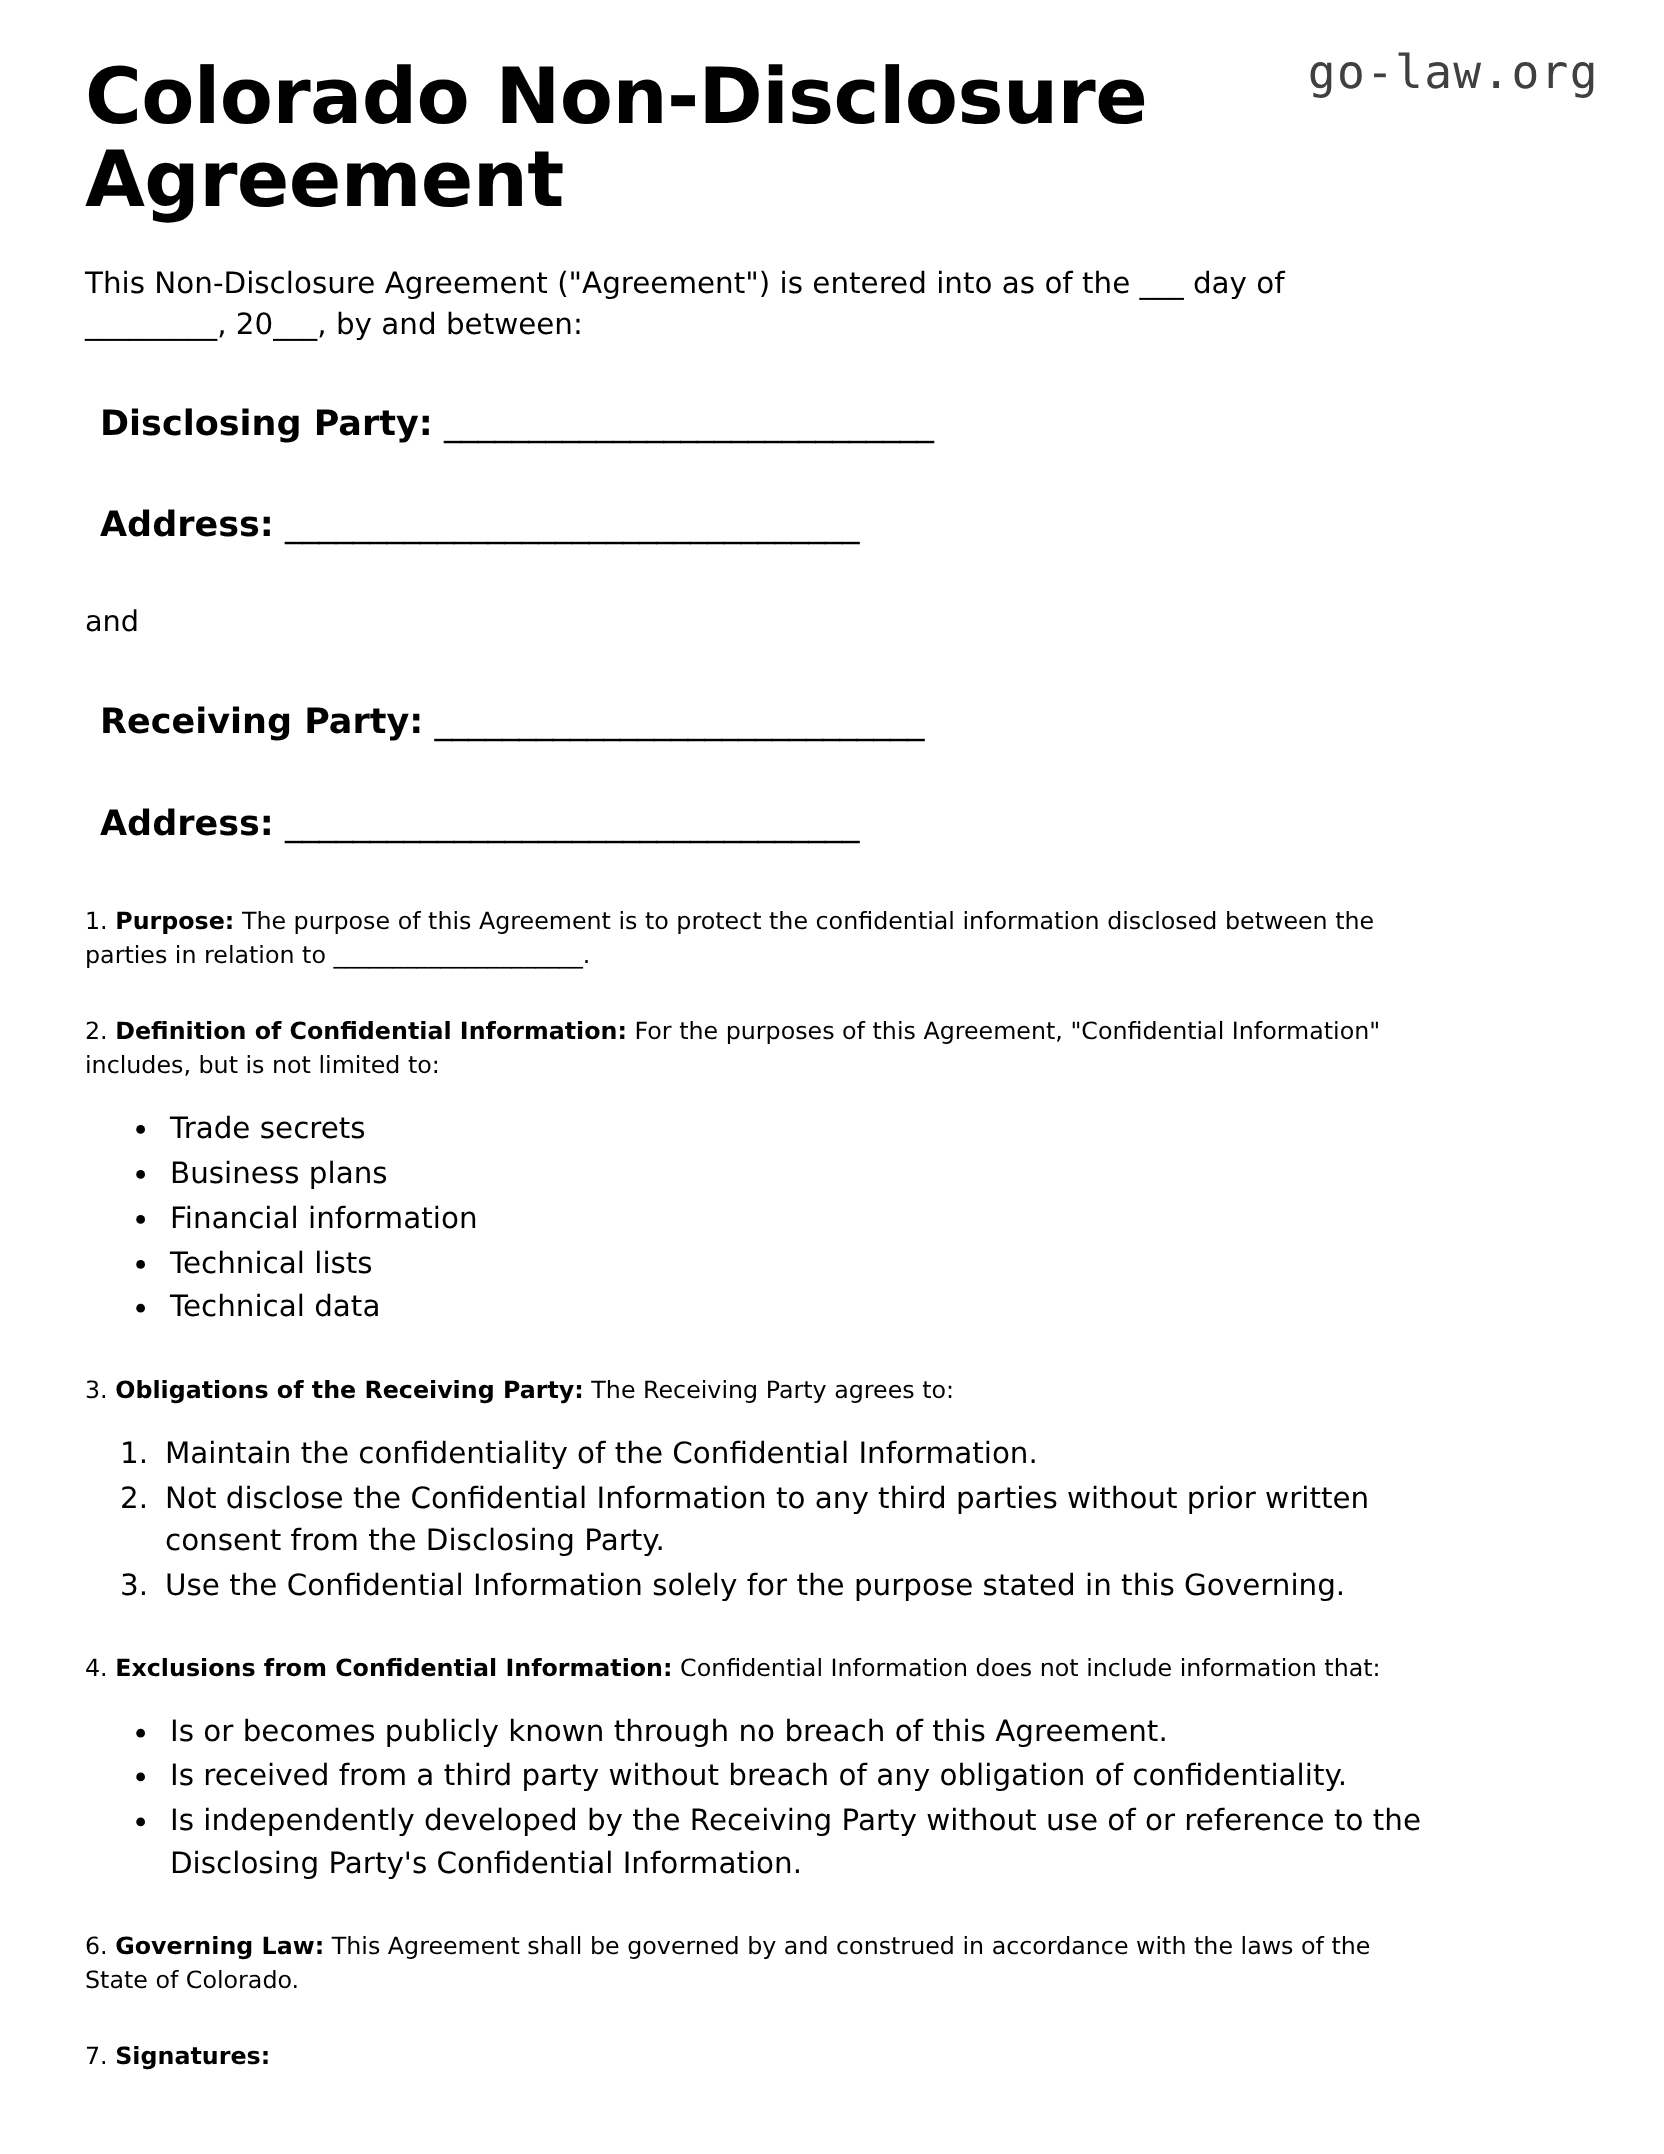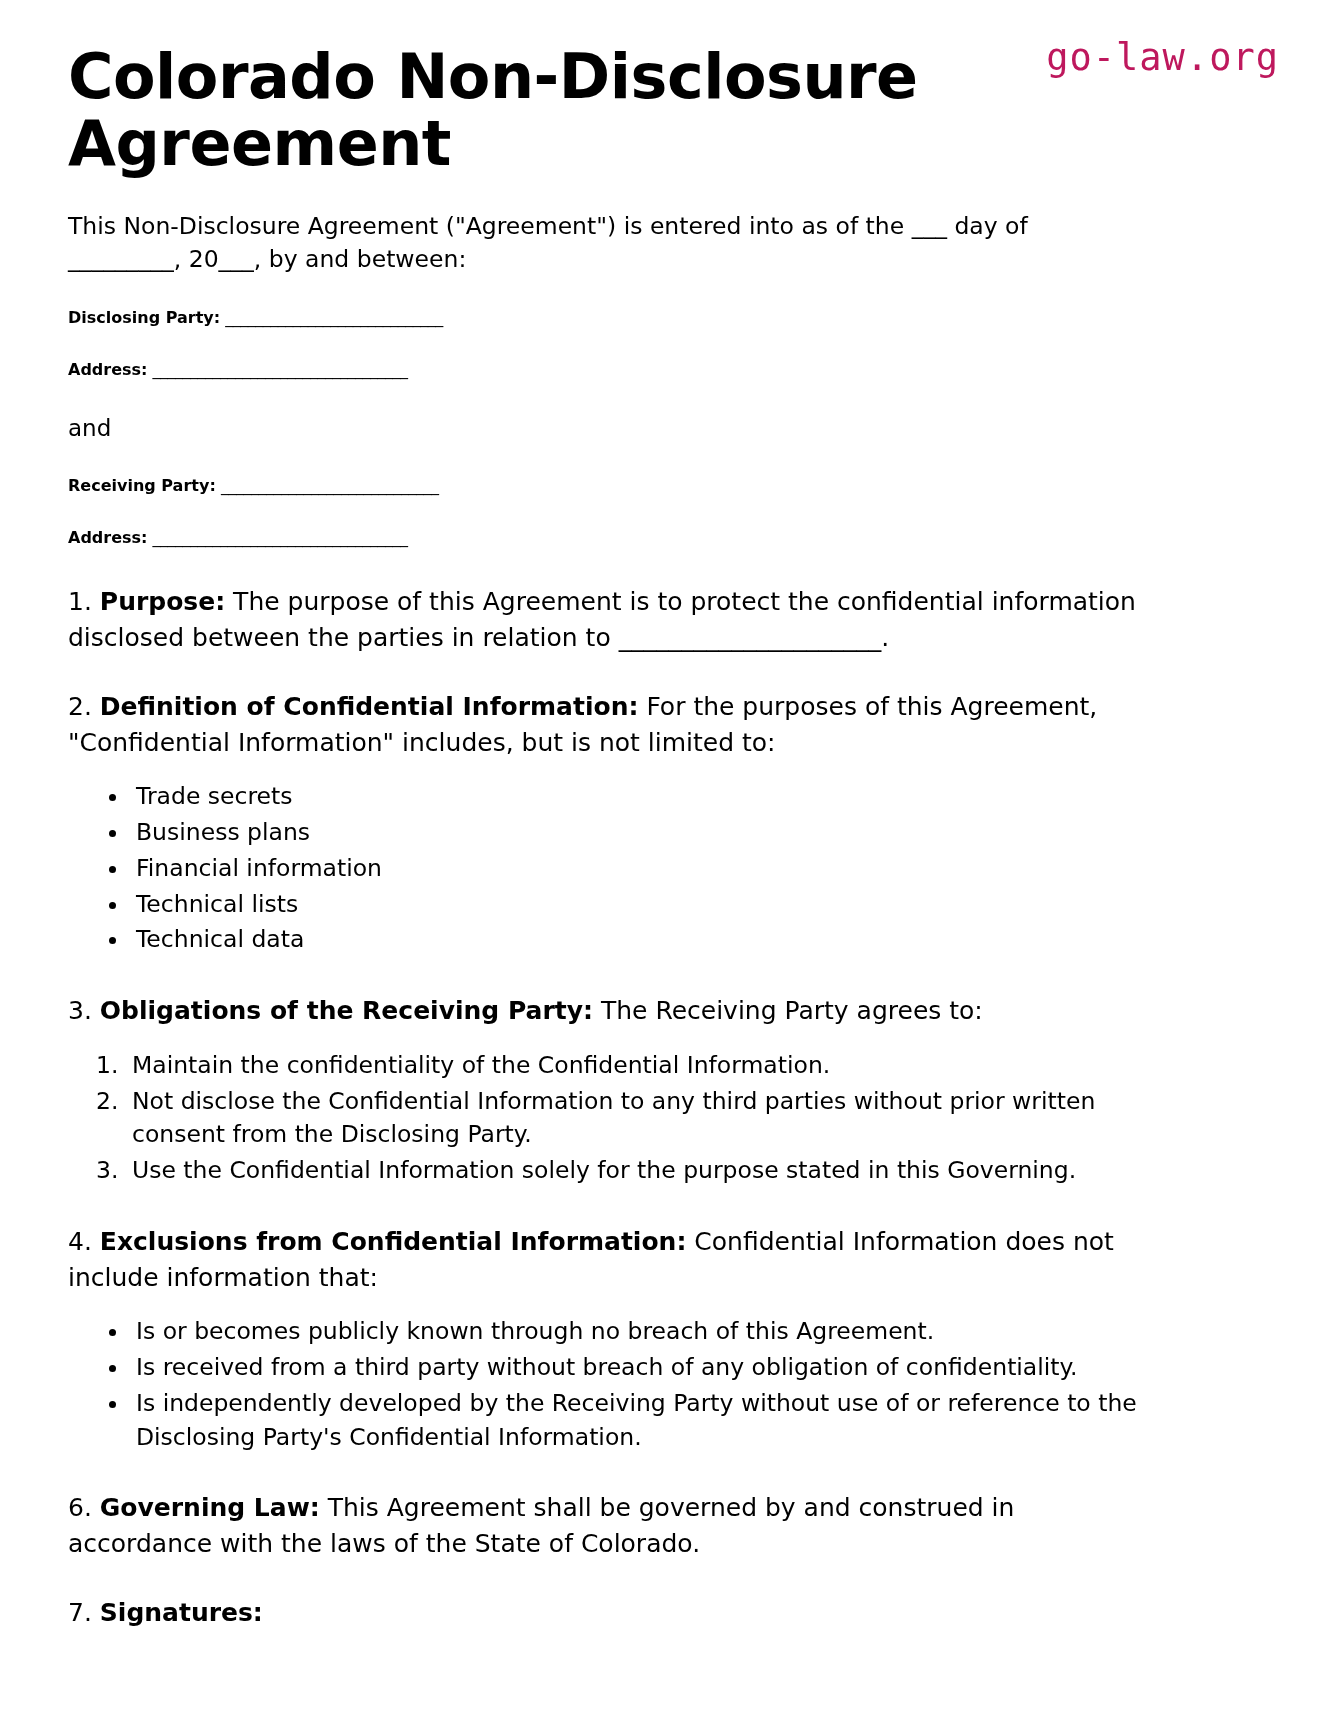--- a/index.html
+++ b/index.html
@@ -19,21 +19,21 @@
     box-sizing: border-box;
     overflow: hidden;
   }
   .watermark {
     position: absolute;
     top: 36px;
     right: 52px;
     font-family: "DejaVu Sans Mono", monospace;
     font-size: 37px;
     letter-spacing: 1px;
-    color: #be185d;
+    color: #404040;
     white-space: nowrap;
   }
   .content {
     position: absolute;
     left: 68px;
     top: 0;
     width: 1080px;
   }
   h1.doc-title {
     font-family: "DejaVu Sans", sans-serif;
@@ -46,40 +46,40 @@
     color: #000;
   }
   p.para {
     font-size: 23.5px;
     line-height: 1.42;
     margin: 0;
     padding-top: 32px;
     color: #000;
   }
   .field-row {
-    font-size: 16px;
+    font-size: 28px;
     line-height: 1.42;
-    margin: 0;
+    margin: 12px;
     padding-top: 30px;
   }
   .field-row .lbl {
     font-weight: bold;
   }
   .blank {
     font-family: "DejaVu Sans", sans-serif;
     letter-spacing: -0.5px;
   }
   p.plain-and {
     font-size: 23px;
     line-height: 1.42;
     margin: 0;
     padding-top: 30px;
   }
   .sec {
-    font-size: 25px;
+    font-size: 19px;
     line-height: 1.42;
     margin: 0;
     padding-top: 34px;
   }
   .sec b { font-weight: bold; }
   ul.doc-list, ol.doc-list {
     margin: 0;
     padding-top: 20px;
     padding-bottom: 0;
     padding-left: 62px;

